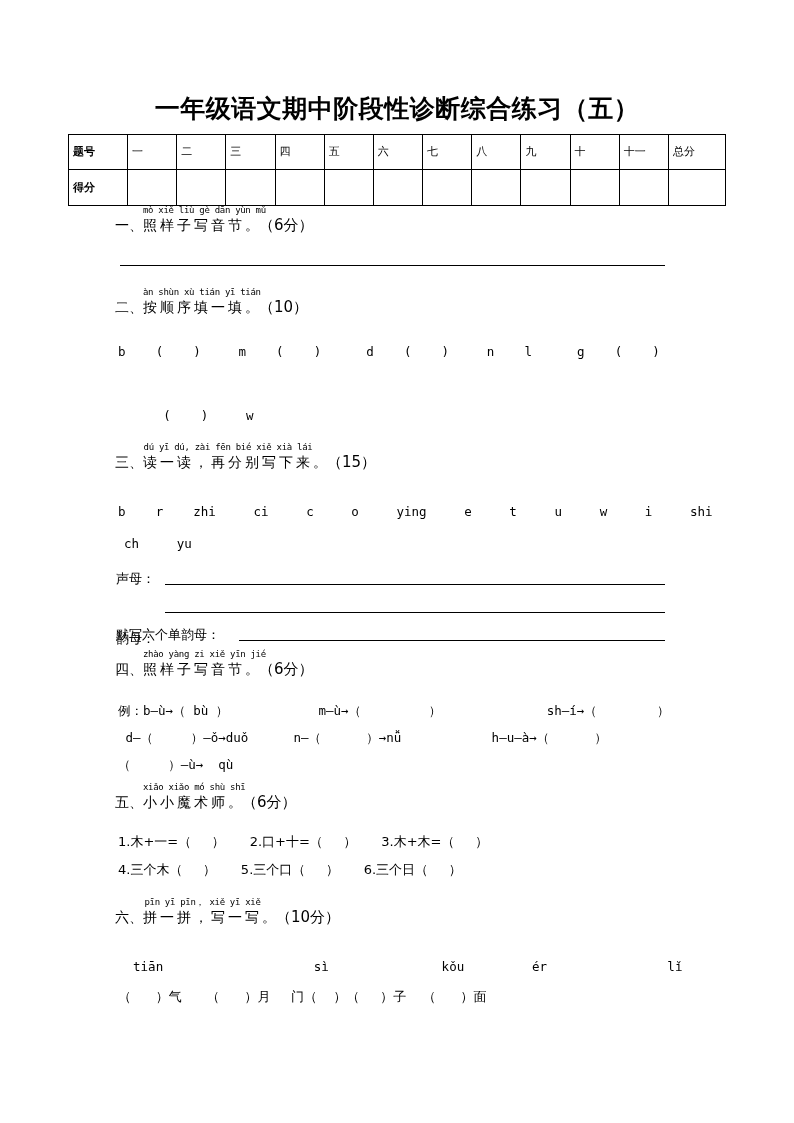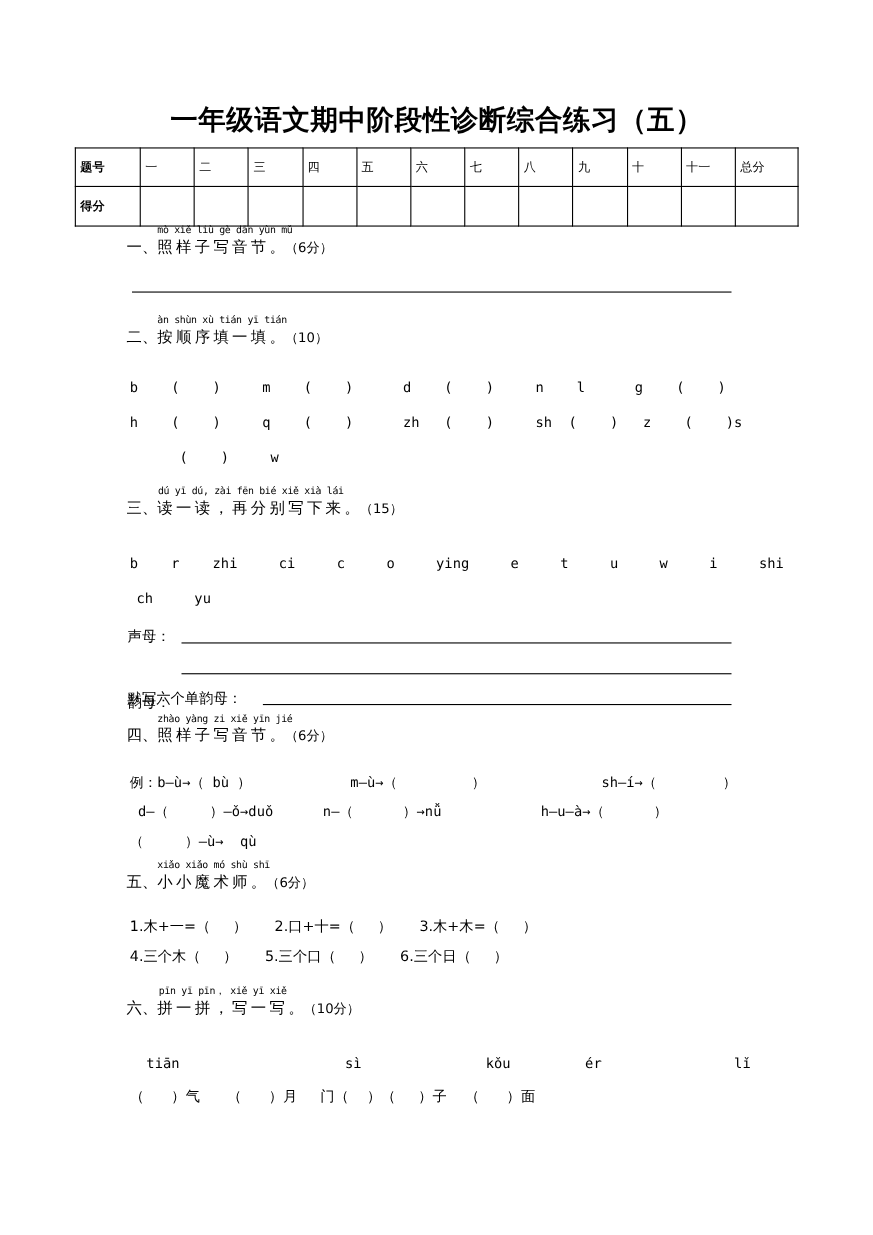--- a/index.html
+++ b/index.html
@@ -96,21 +96,21 @@
     letter-spacing: -0.3px;
   }
   .ruby .rb {
     display: inline-block;
     letter-spacing: 3px;
     font-family: "DejaVu Sans", sans-serif;
     font-size: 14px;
   }
   .pts {
     font-family: "DejaVu Sans", sans-serif;
-    font-size: 12px;
+    font-size: 15px;
   }
 
   
   .rule {
     position: absolute;
     border-bottom: 1.4px solid #000000;
     height: 0;
   }
 
   
@@ -187,21 +187,20 @@
 
   <div class="sec-head" style="position:absolute; top:218px; left:115px;">
     <span class="sec-num">一、</span><span class="ruby"><span class="rt">mò xiě liù gè dān yùn mǔ</span><span class="rb">照样子写音节</span></span><span>。</span><span class="pts">（6分）</span>
   </div>
   <div class="rule" style="top:265px; left:120px; width:545px;"></div>
 
   <div class="sec-head" style="position:absolute; top:300px; left:115px;">
     <span class="sec-num">二、</span><span class="ruby"><span class="rt">àn shùn xù tián yī tián</span><span class="rb">按顺序填一填</span></span><span>。</span><span class="pts">（10）</span>
   </div>
   <div class="mono-row" style="top:344px; left:118px;">b    (    )     m    (    )      d    (    )     n    l      g    (    )</div>
-  <div class="mono-row" style="top:376px; left:118px;">h    (    )     q    (    )      zh   (    )     sh  (    )   z    (    )s</div>
   <div class="mono-row" style="top:408px; left:118px;">      (    )     w</div>
 
   <div class="sec-head" style="position:absolute; top:455px; left:115px;">
     <span class="sec-num">三、</span><span class="ruby"><span class="rt">dú yī dú, zài fēn bié xiě xià lái</span><span class="rb">读一读，再分别写下来</span></span><span>。</span><span class="pts">（15）</span>
   </div>
   <div class="mono-row" style="top:504px; left:118px;">b    r    zhi     ci     c     o     ying     e     t     u     w     i     shi</div>
   <div class="mono-row" style="top:536px; left:124px;">ch     yu</div>
 
   <div class="labeled-line" style="top:570px; left:116px;">
     <span class="lbl">声母：</span>

